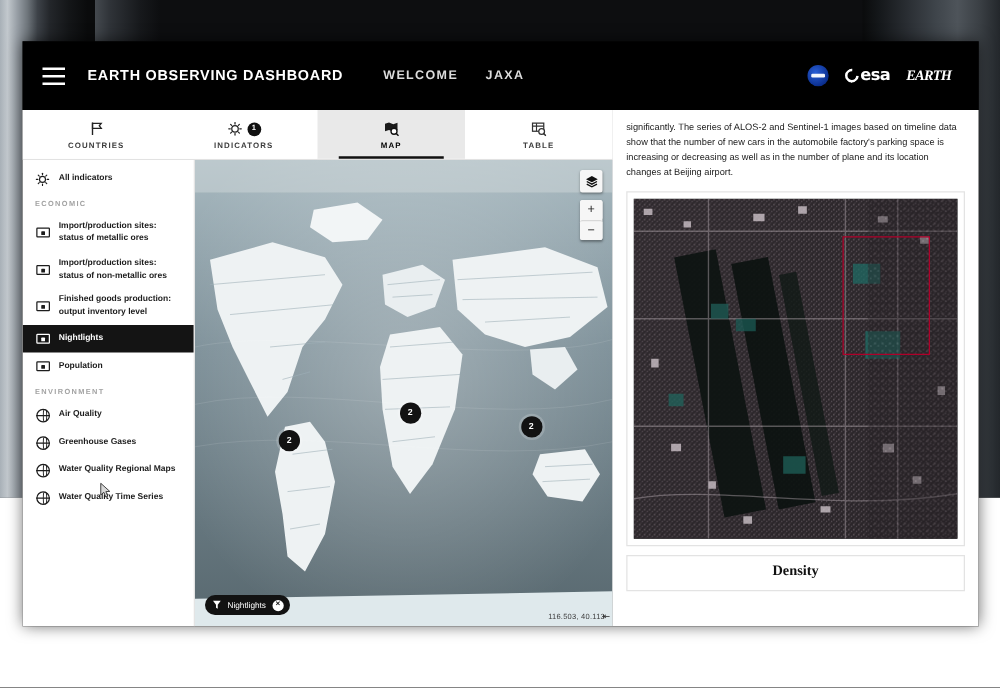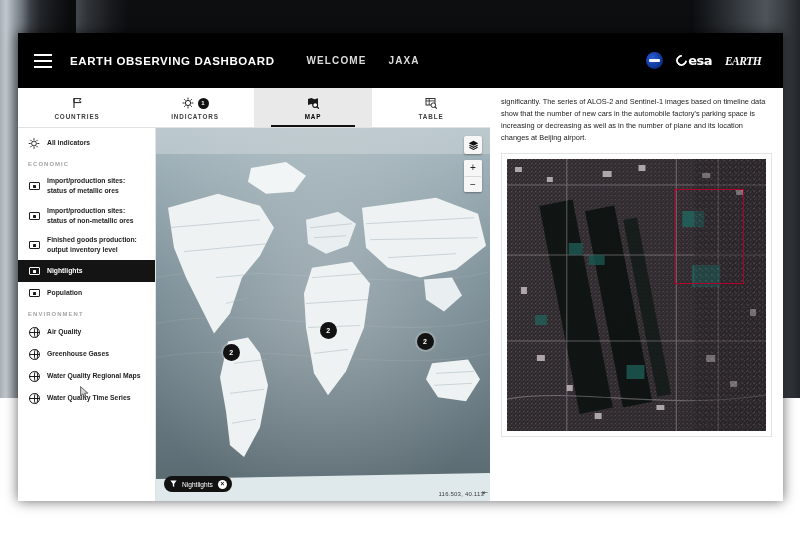--- a/index.html
+++ b/index.html
@@ -745,17 +745,20 @@
                 <rect x="88" y="254" width="7" height="6"></rect>
               <rect x="60" y="226" width="6" height="6"></rect>
                 <rect x="244" y="150" width="6" height="7"></rect>
             </g>
             <rect x="188" y="0" width="72" height="272" fill="url(#speckle2)" opacity="0.42"></rect>
           </svg>
           <div class="roi"></div>
         </div>
       </div>
 
+      <div class="density-card">
+        <div class="density-title">Density</div>
+      </div>
     </div>
 
 
   </div>
 </div>
 
 </body></html>

